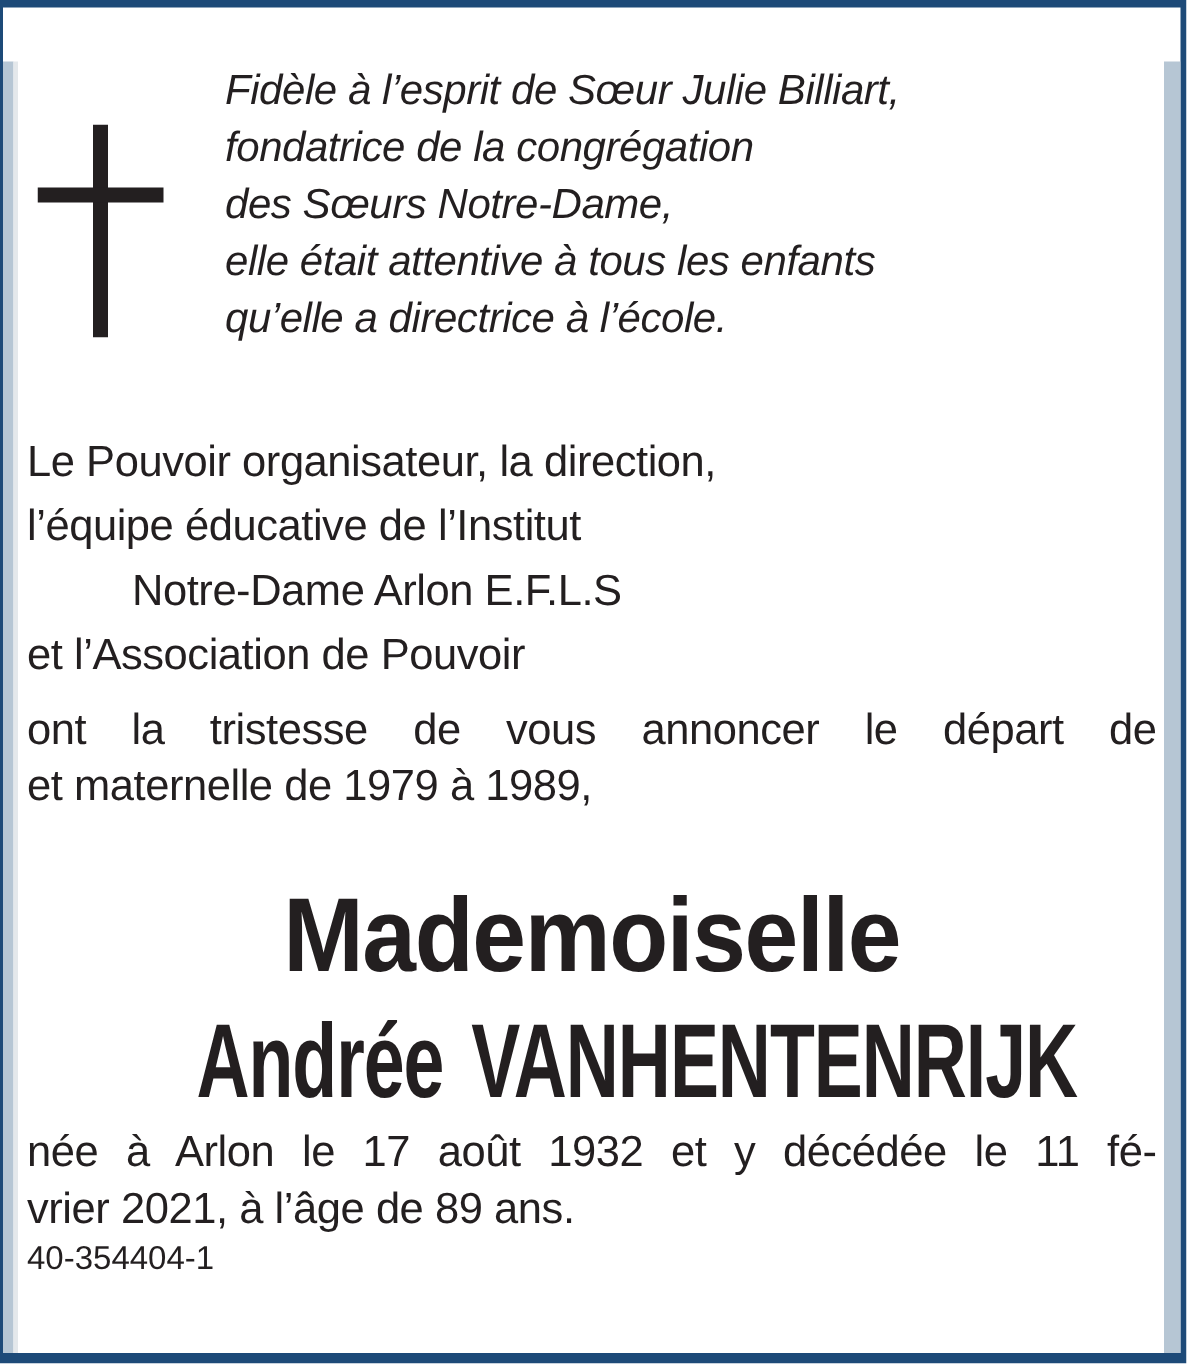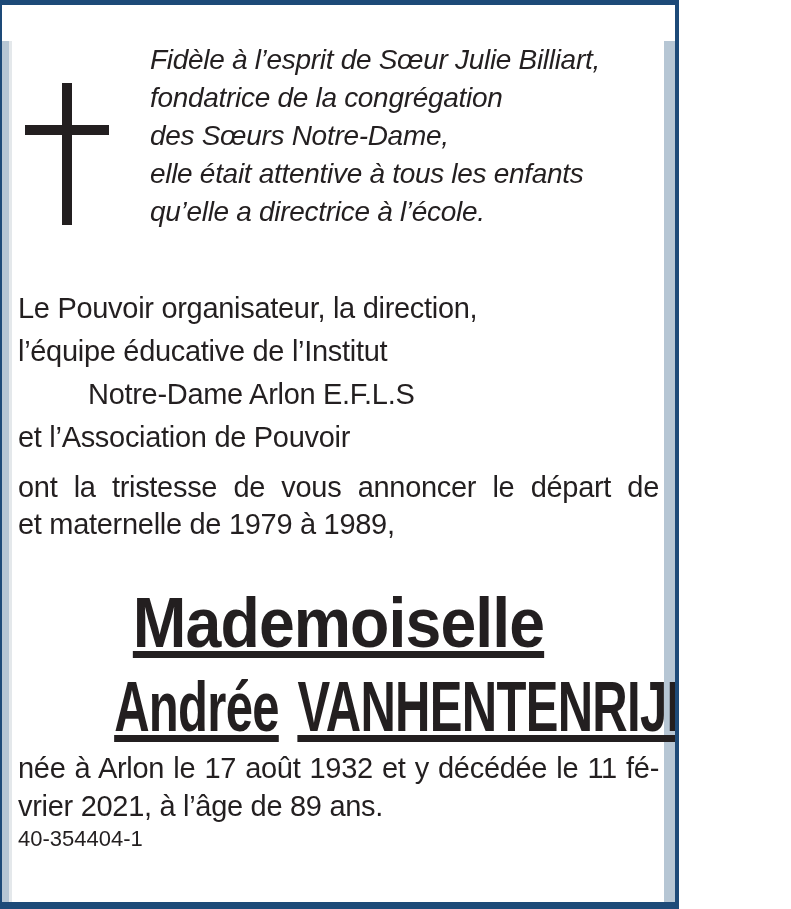--- a/index.html
+++ b/index.html
@@ -6,21 +6,21 @@
     --frame-dark: #1d4a78;
     --frame-light: #b6c6d4;
     --text: #231f20;
     --background: #ffffff;
   }
   * { box-sizing: border-box; }
   html, body { margin: 0; padding: 0; background: #fff; }
 
   .frame {
     position: relative;
-    width: 679px;
+    width: 791px;
     height: 909px;
     background: var(--background);
     border-top: 5px solid var(--frame-dark);
     border-bottom: 7px solid var(--frame-dark);
     border-left: 2px solid var(--frame-dark);
     border-right: 4px solid var(--frame-dark);
     overflow: hidden;
     font-family: "Liberation Sans", sans-serif;
     color: var(--text);
   }
@@ -78,21 +78,20 @@
     text-align-last: left;
   }
 
   .name-block {
     margin-top: 38px;
     text-align: center;
     font-weight: bold;
     font-size: 70px;
     line-height: 84px;
     letter-spacing: -1px;
-    text-decoration: underline;
   }
   .name-line { transform-origin: 50% 50%; white-space: nowrap; }
   .name-line.scale-title { transform: scaleX(0.92); }
   .name-line.scale-name  { transform: scaleX(0.70); }
   .surname { margin-left: 0.38em; }
 
   .life-dates {
     font-size: 29px;
     line-height: 38px;
     letter-spacing: -0.3px;

